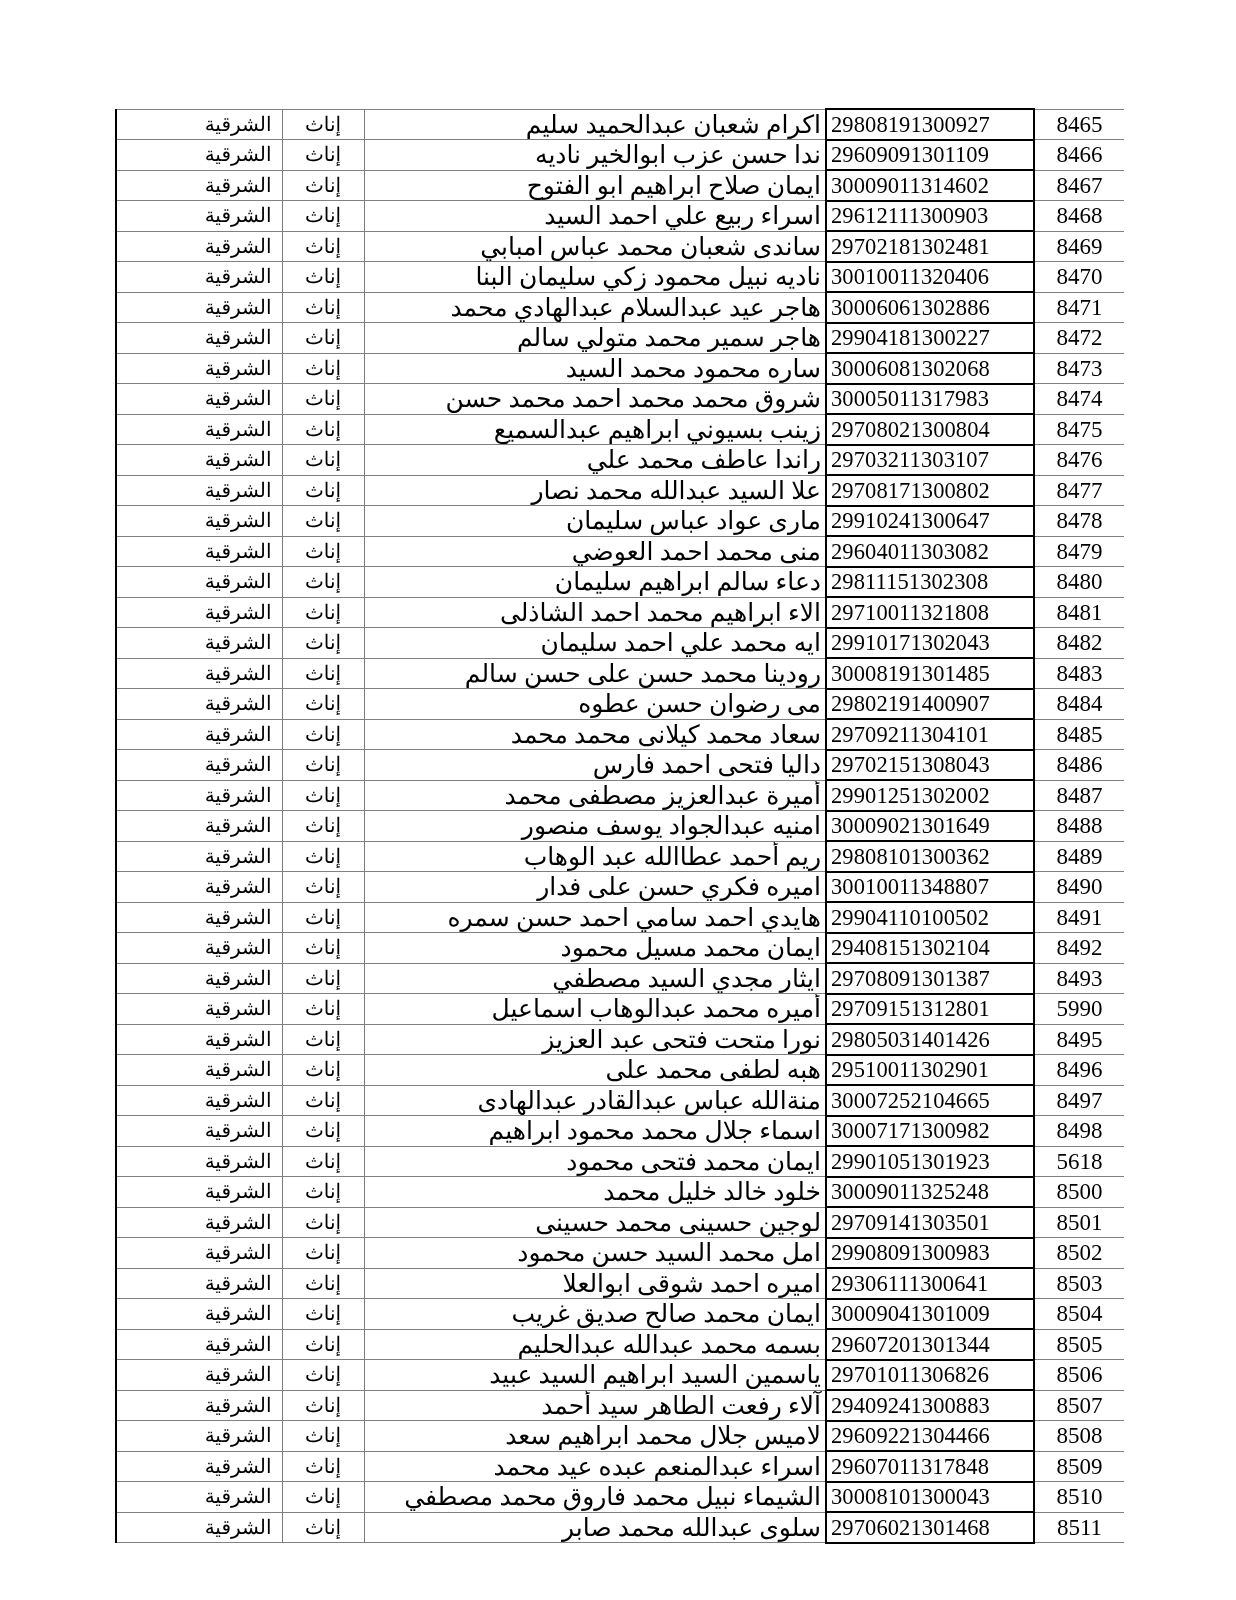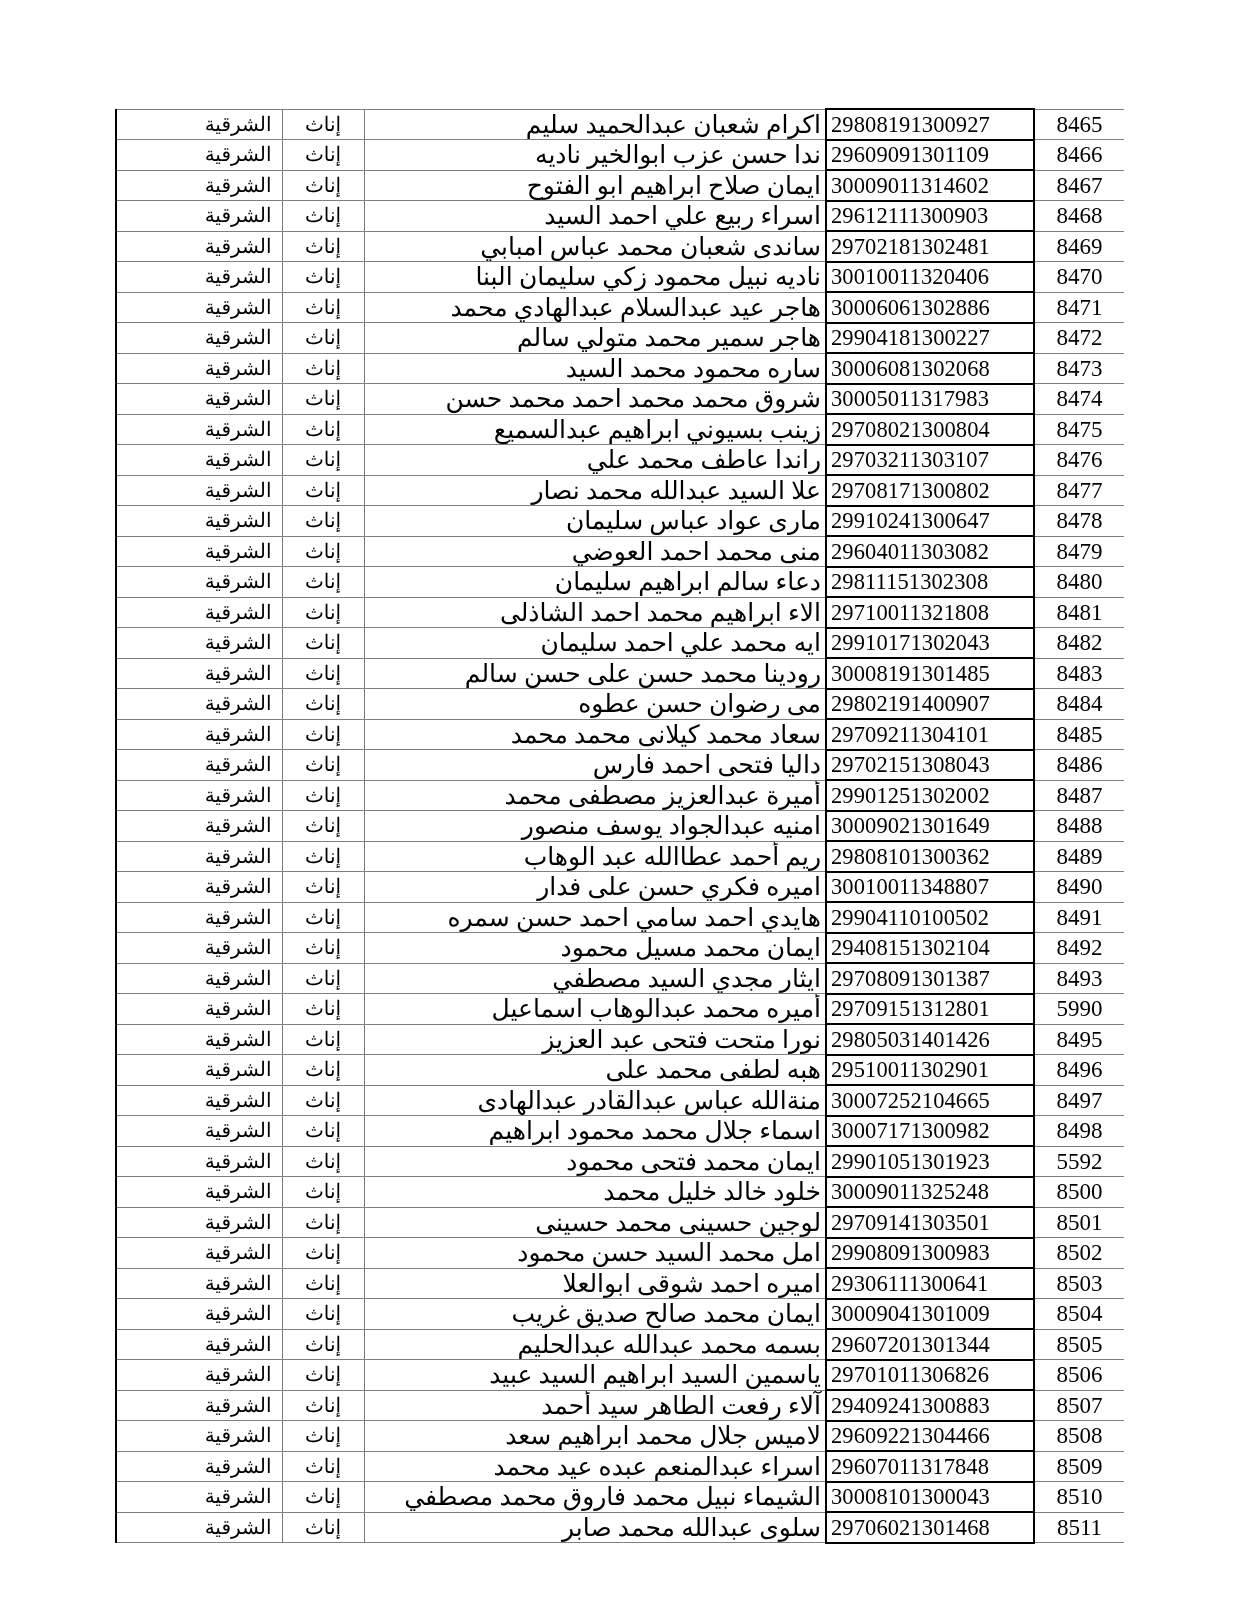--- a/index.html
+++ b/index.html
@@ -328,21 +328,21 @@
           <td class="gov">الشرقية</td>
         </tr>
         <tr>
           <td class="serial">8498</td>
           <td class="nid">30007171300982</td>
           <td class="name">اسماء جلال محمد محمود ابراهيم</td>
           <td class="gender">إناث</td>
           <td class="gov">الشرقية</td>
         </tr>
         <tr>
-          <td class="serial">5592</td>
+          <td class="serial">5618</td>
           <td class="nid">29901051301923</td>
           <td class="name">ايمان محمد فتحى محمود</td>
           <td class="gender">إناث</td>
           <td class="gov">الشرقية</td>
         </tr>
         <tr>
           <td class="serial">8500</td>
           <td class="nid">30009011325248</td>
           <td class="name">خلود خالد خليل محمد</td>
           <td class="gender">إناث</td>

